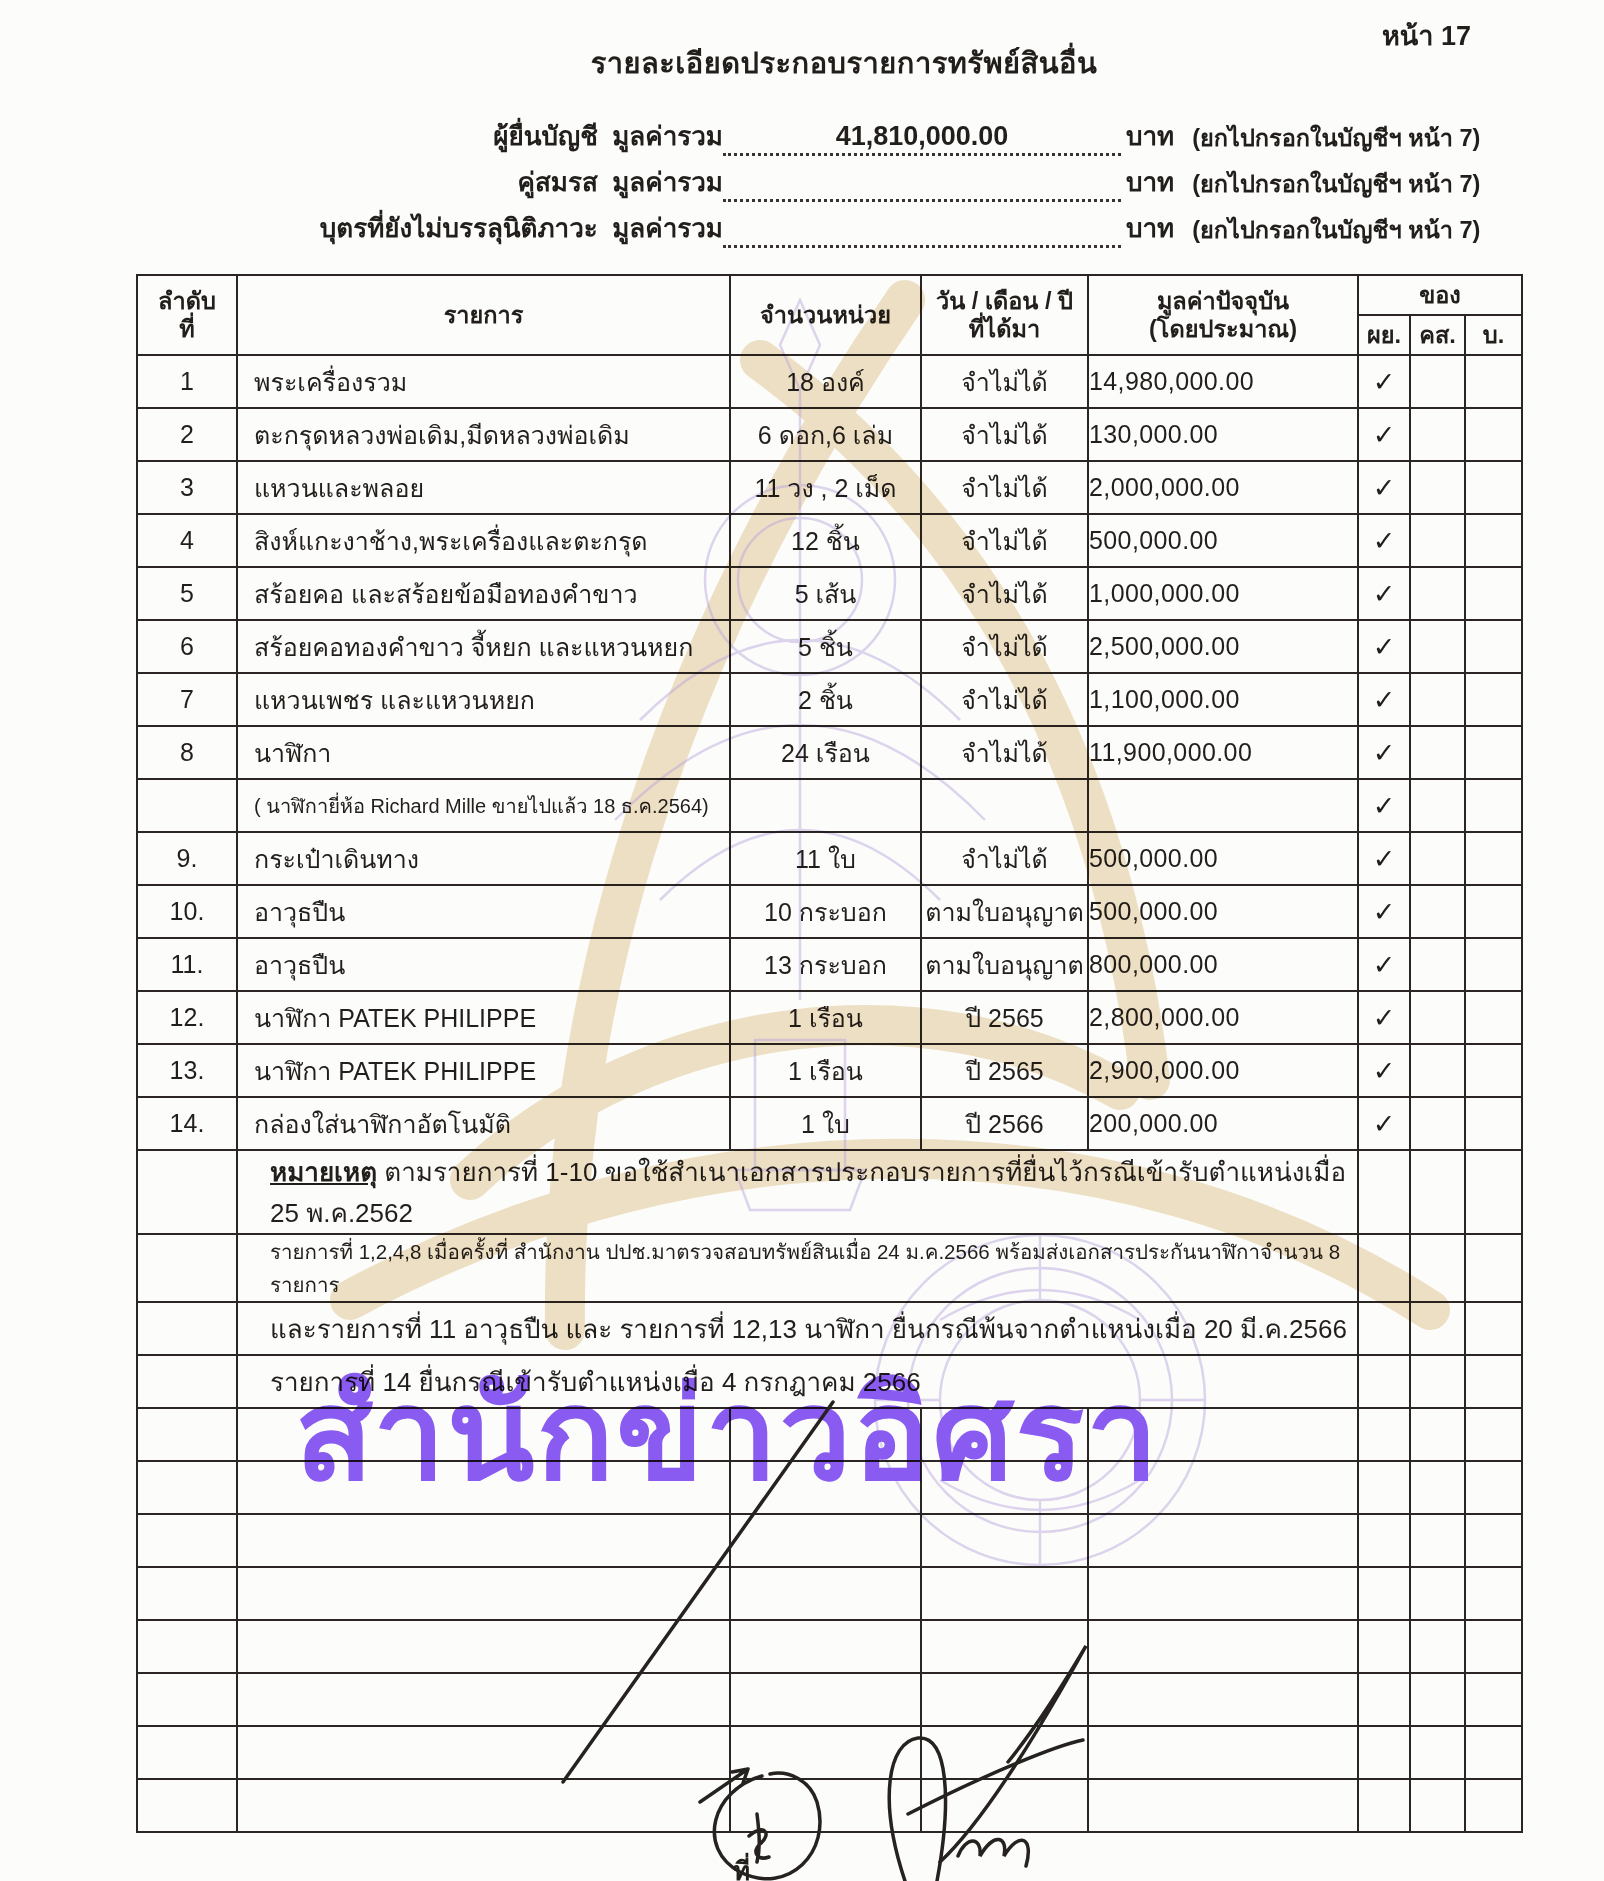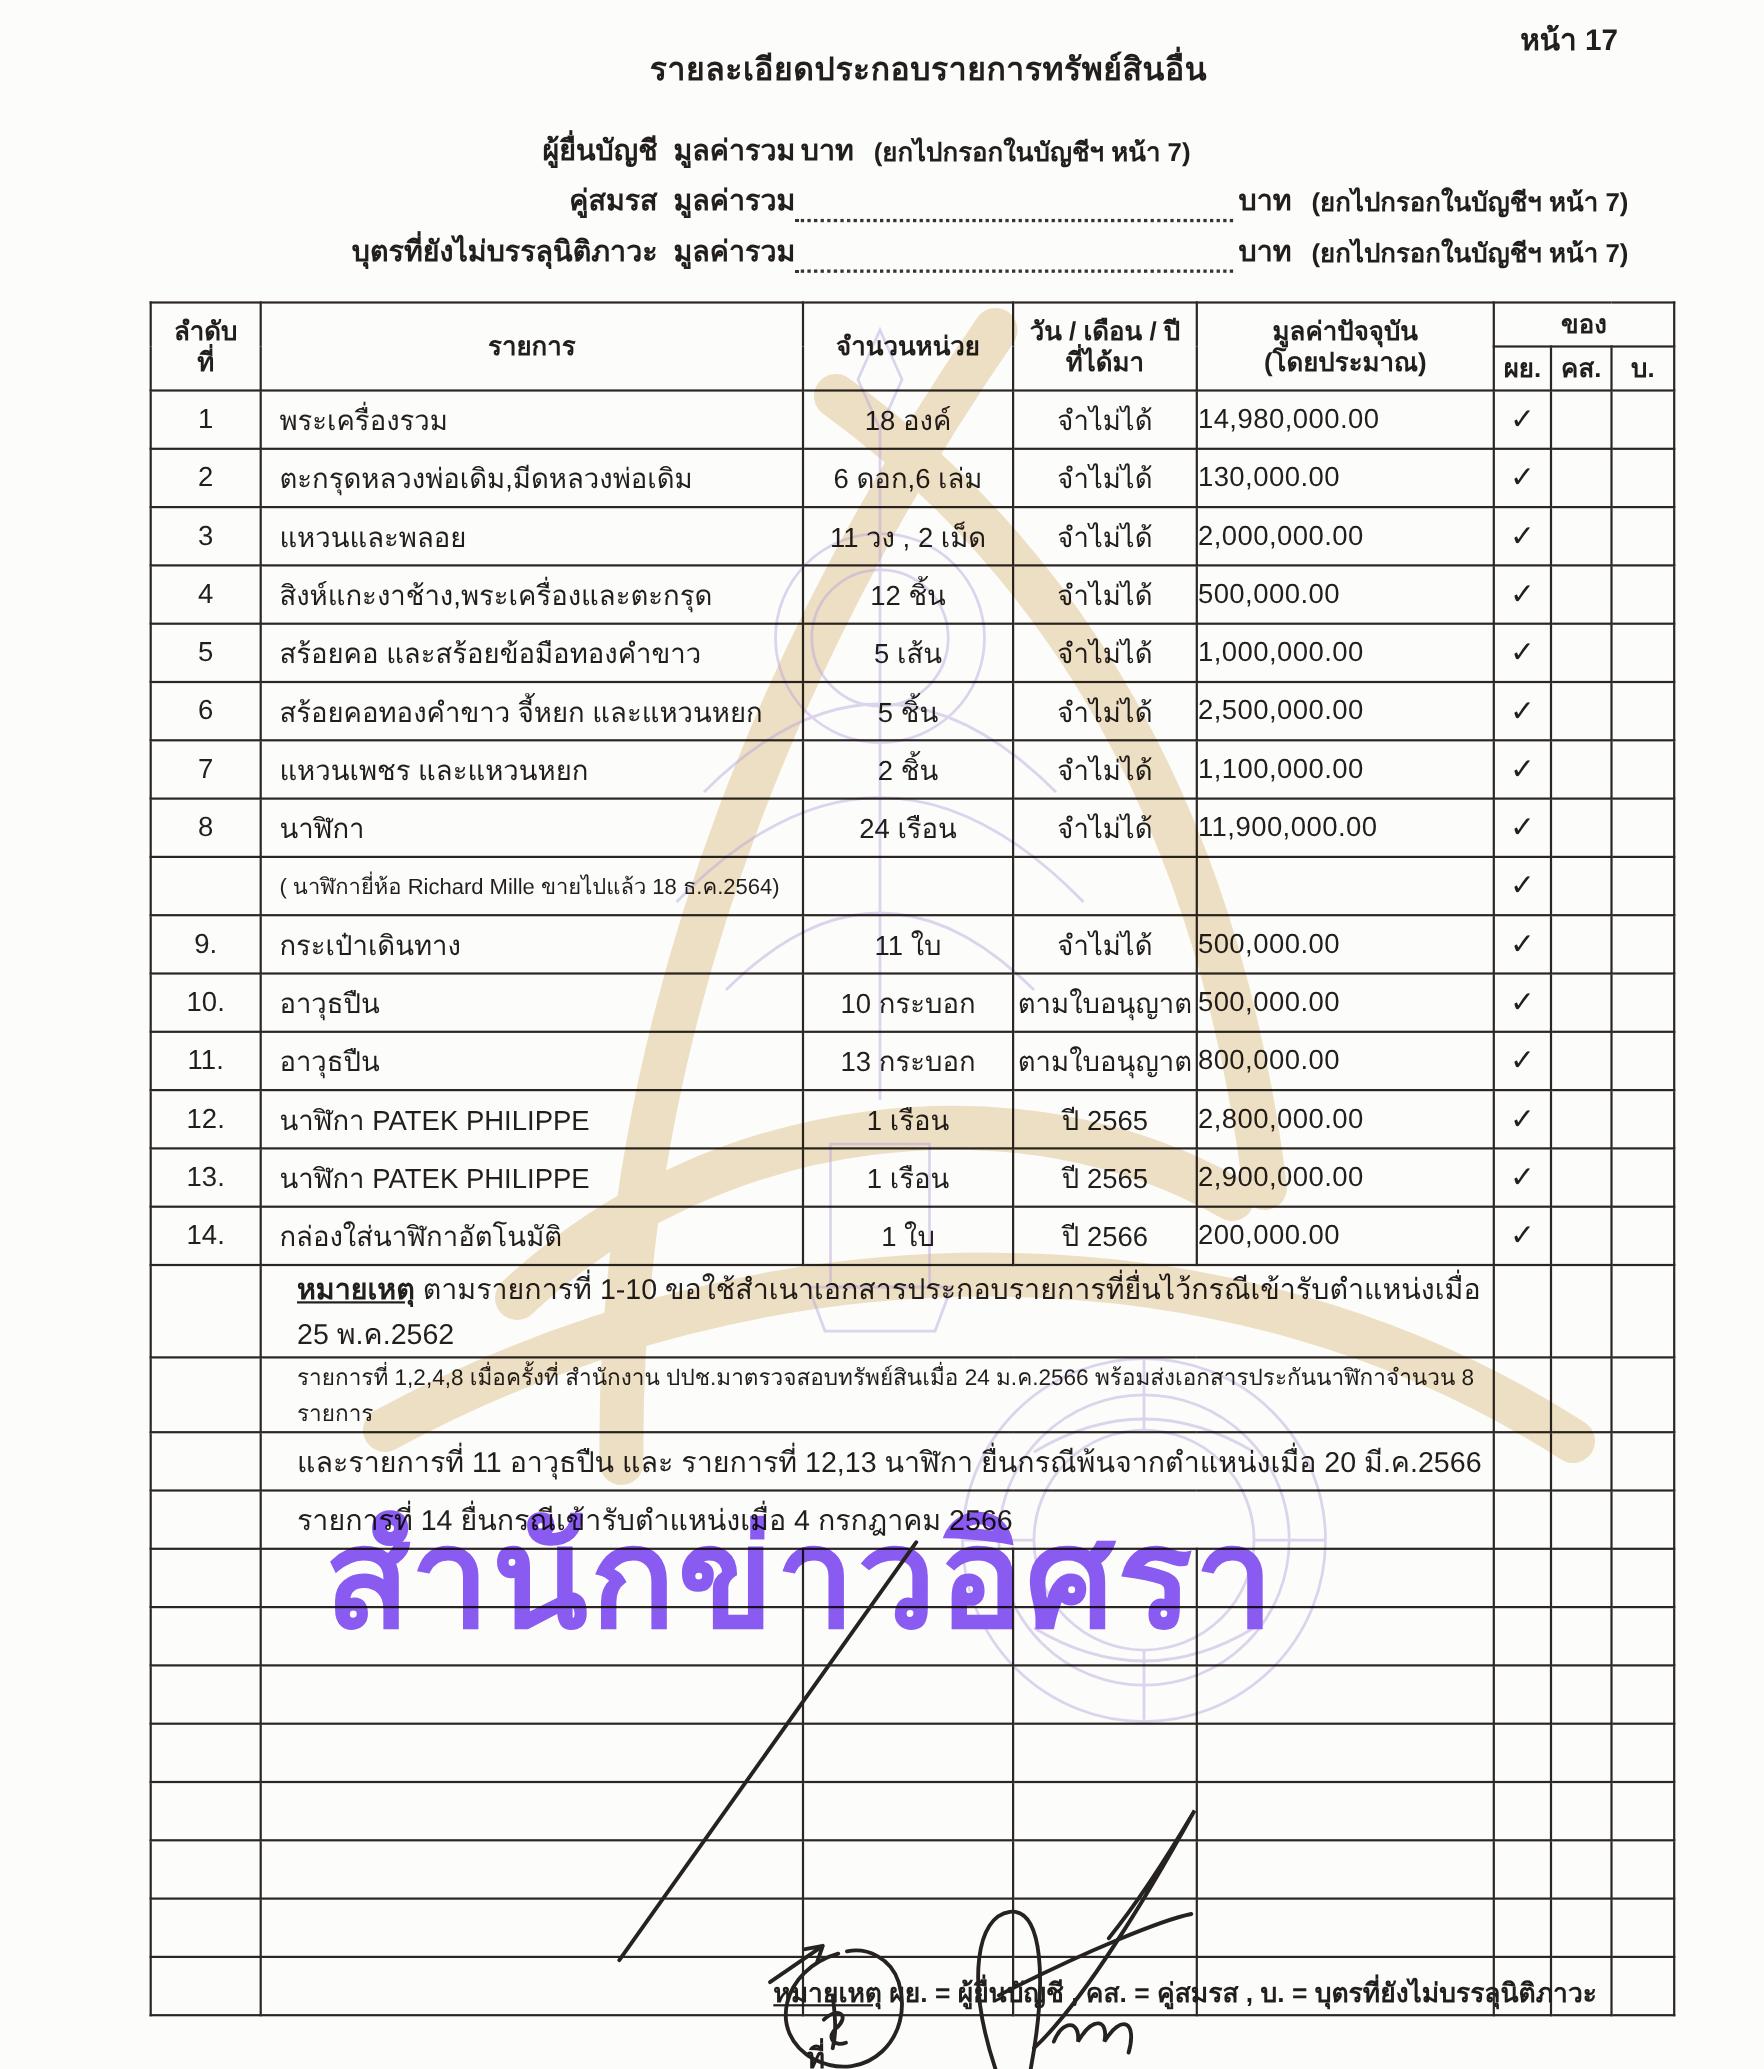--- a/index.html
+++ b/index.html
@@ -92,20 +92,21 @@
     <div class="wm-thai">สำนักข่าวอิศรา</div>
   </div>
 
   <div class="content">
     <div class="page-num">หน้า 17</div>
     <div class="doc-title">รายละเอียดประกอบรายการทรัพย์สินอื่น</div>
 
     <div class="summary">
       <div class="sum-row">
           <span class="sum-label">ผู้ยื่นบัญชี  มูลค่ารวม</span>
+          <span class="sum-dots">41,810,000.00</span>
           <span class="sum-baht">บาท</span>
           <span class="sum-note">(ยกไปกรอกในบัญชีฯ หน้า 7)</span>
         </div>
         <div class="sum-row">
           <span class="sum-label">คู่สมรส  มูลค่ารวม</span>
           <span class="sum-dots"></span>
           <span class="sum-baht">บาท</span>
           <span class="sum-note">(ยกไปกรอกในบัญชีฯ หน้า 7)</span>
         </div>
         <div class="sum-row">
@@ -414,23 +415,20 @@
             <td class="c-qty"></td>
             <td class="c-date"></td>
             <td class="c-val"></td>
             <td class="chk"></td>
             <td class="chk"></td>
             <td class="chk"></td>
           </tr>
       </tbody>
     </table>
 
-    <div class="legend">
-      <span class="legend-head">หมายเหตุ</span><span> ผย. = ผู้ยื่นบัญชี , คส. = คู่สมรส , บ. = บุตรที่ยังไม่บรรลุนิติภาวะ</span>
-    </div>
     <div class="sig-fragment">ที่</div>
   </div>
 
   <div class="sig-layer">
     <svg class="sig-svg" viewBox="0 0 1604 1881">
       <g stroke="#26221f" stroke-width="3.5" fill="none" stroke-linecap="round">
         <path d="M 833 1402 L 563 1782"></path>
         <path d="M 700 1802 L 748 1769 M 748 1769 l -16 3 m 16 -3 l -5 14"></path>
         <path d="M 762 1776 C 712 1790, 696 1848, 740 1872 C 788 1896, 832 1852, 817 1802 C 810 1780, 788 1770, 770 1774"></path>
         <path d="M 757 1814 c 3 24 3 36 0 48 M 749 1836 c 14 -13 24 -3 11 8 c -9 8 -2 17 9 13"></path>

